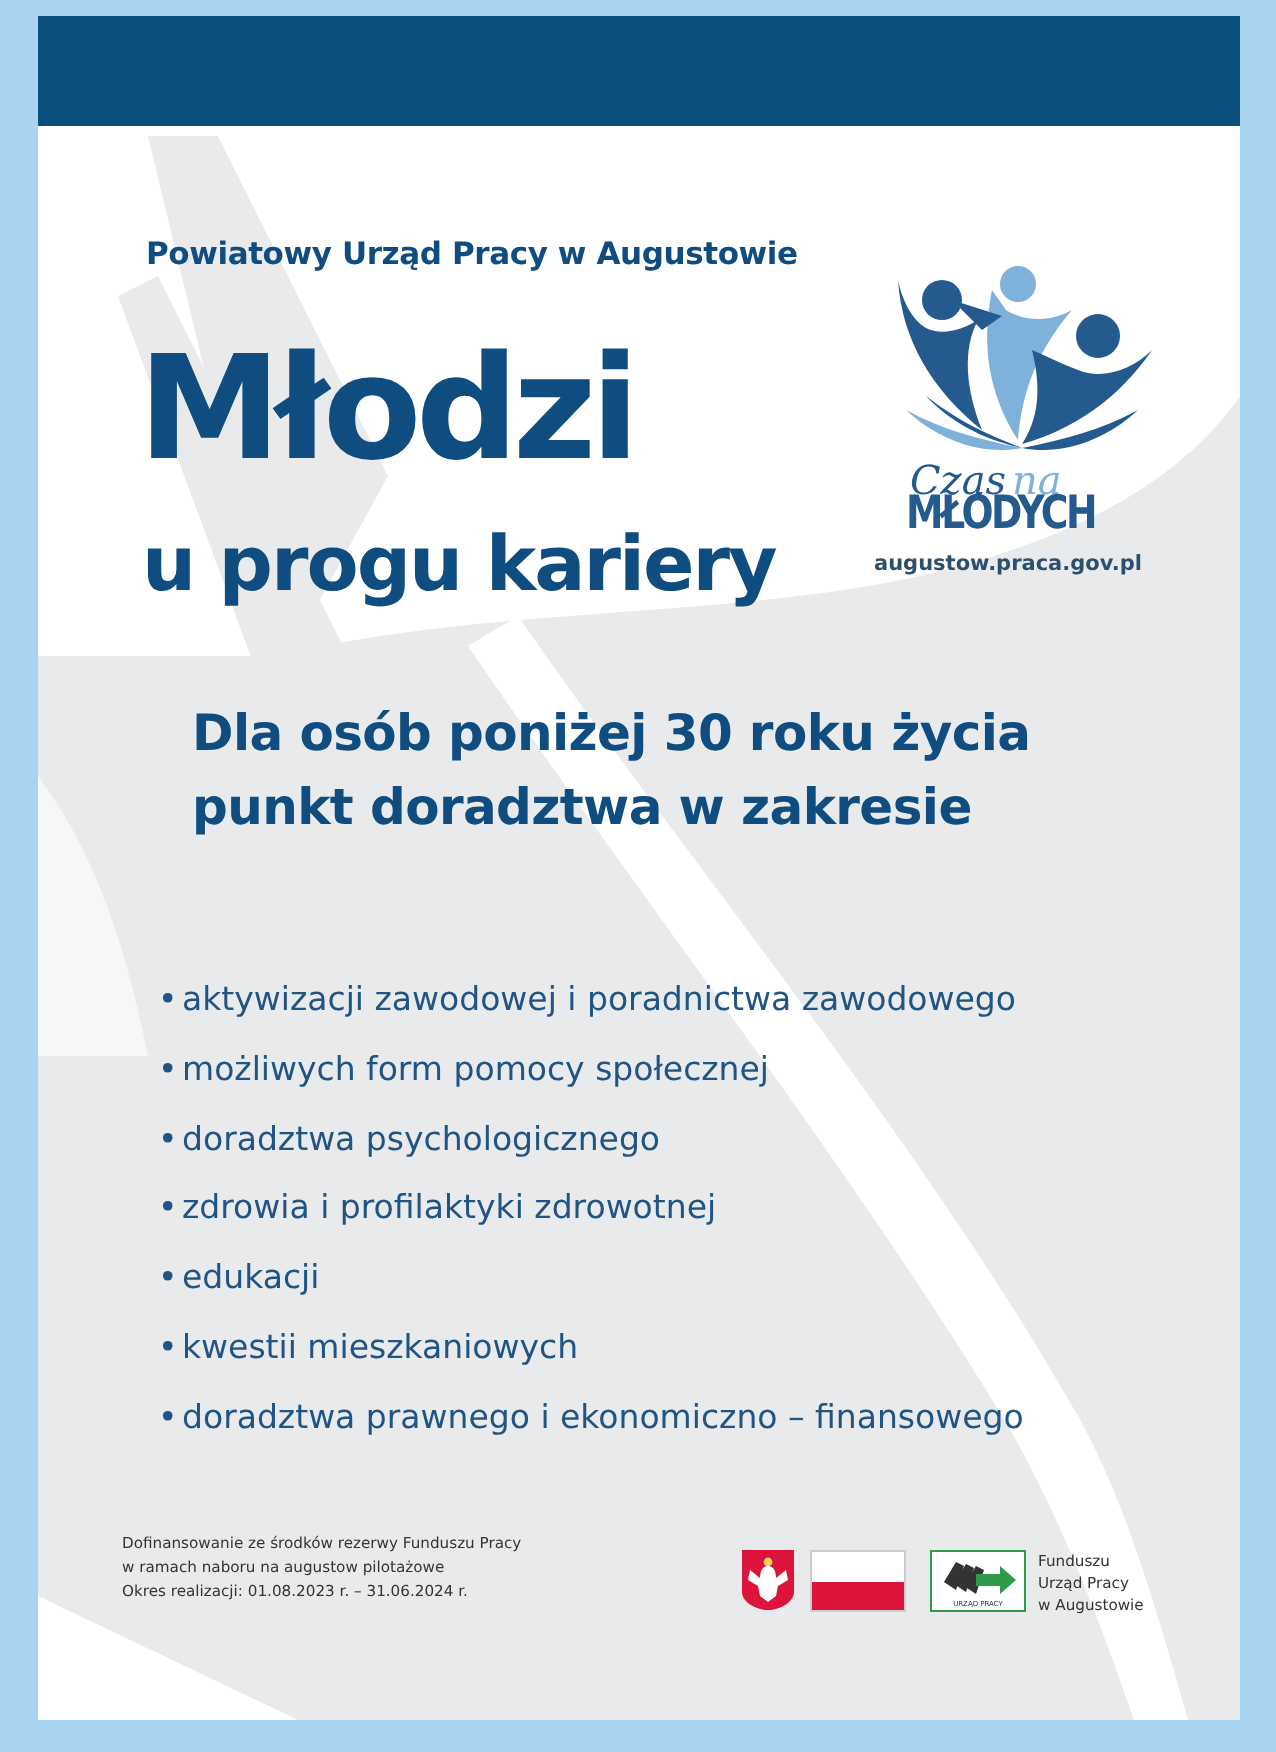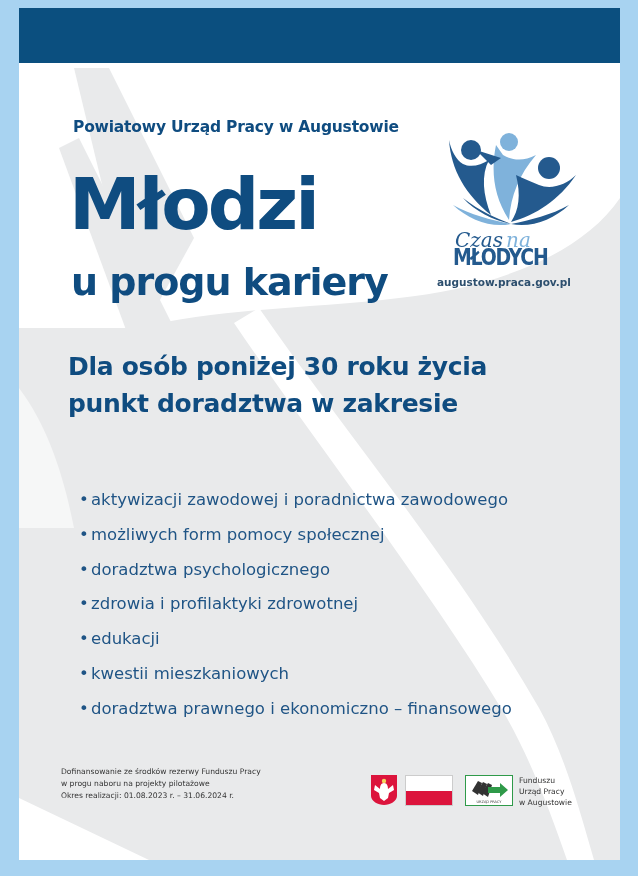--- a/index.html
+++ b/index.html
@@ -76,21 +76,21 @@
       color: #2d4f6e;
       white-space: nowrap;
     }
     .heading {
       position: absolute; left: 49px; top: 340px;
       font-size: 25px; font-weight: bold;
       color: #0f4c80;
       line-height: 37px;
       letter-spacing: -0.3px;
     }
-    .heading div { white-space: nowrap; }
+    .heading div { white-space: nowrap; margin-left: 28px; }
     .bullets {
       position: absolute; left: 48px; top: 480px;
       margin: 0; padding: 0; list-style: none;
     }
     .bullets li {
       font-size: 16.5px;
       color: #1f5485;
       height: 34.8px;
       line-height: 24px;
       white-space: nowrap;
@@ -187,21 +187,21 @@
     <li><span class="dot">•</span><span>możliwych form pomocy społecznej</span></li>
     <li><span class="dot">•</span><span>doradztwa psychologicznego</span></li>
     <li><span class="dot">•</span><span>zdrowia i profilaktyki zdrowotnej</span></li>
     <li><span class="dot">•</span><span>edukacji</span></li>
     <li><span class="dot">•</span><span>kwestii mieszkaniowych</span></li>
     <li><span class="dot">•</span><span>doradztwa prawnego i ekonomiczno – finansowego</span></li>
   </ul>
 
   <div class="footer-text">
     <div>Dofinansowanie ze środków rezerwy Funduszu Pracy</div>
-    <div>w progu naboru na projekty pilotażowe</div>
+    <div>w ramach naboru na augustow pilotażowe</div>
     <div>Okres realizacji: 01.08.2023 r. – 31.06.2024 r.</div>
   </div>
 
   <svg class="emblem" viewBox="0 0 28 32">
     <path d="M1 1 L27 1 L27 22 C27 27 20 31 14 31 C8 31 1 27 1 22 Z" fill="#dc143c"></path>
     <circle cx="14" cy="7" r="2.2" fill="#f4d35e"></circle>
     <path d="M14 9 C11 9 10 12 10 15 L5 11 L4 16 L9 19 L10 24 L14 27 L18 24 L19 19 L24 16 L23 11 L18 15 C18 12 17 9 14 9 Z" fill="#ffffff"></path>
   </svg>
 
   <div class="flag">

